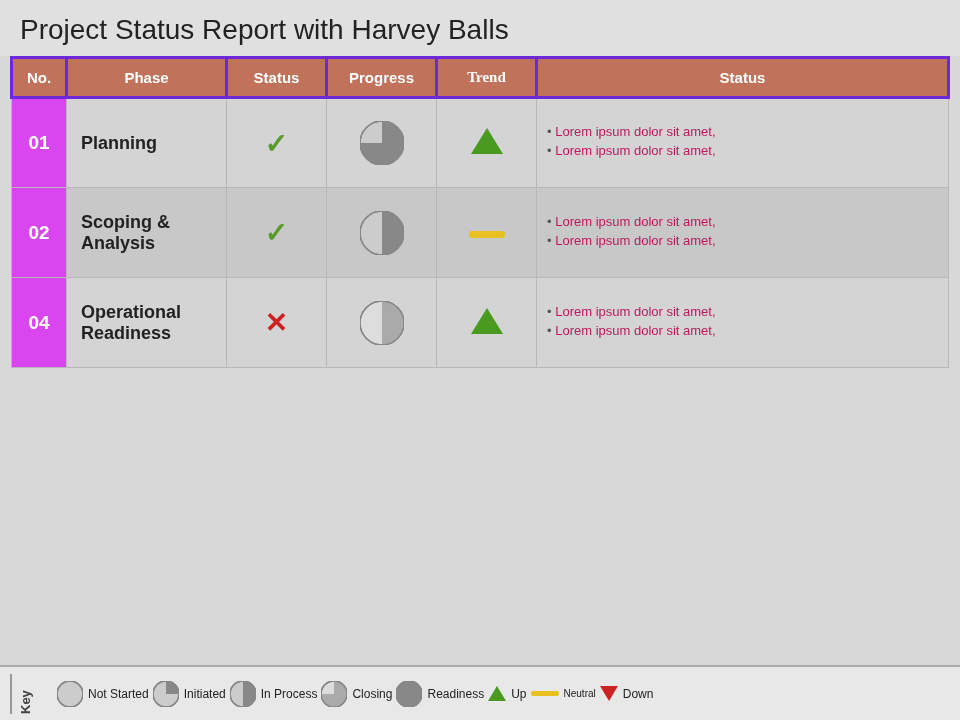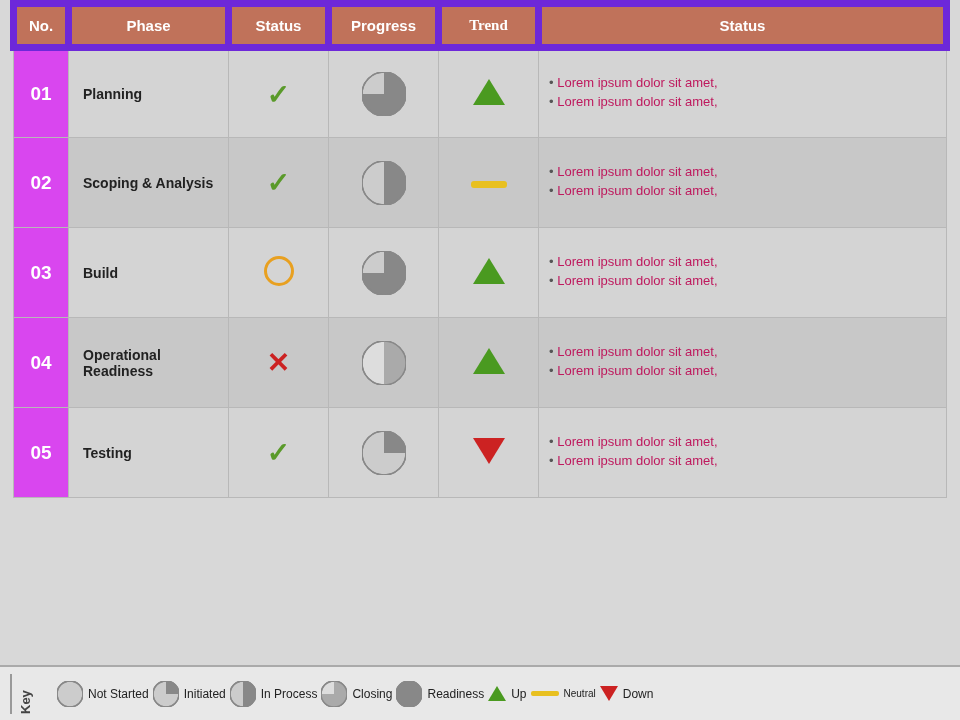--- a/index.html
+++ b/index.html
@@ -35,21 +35,21 @@
       border-collapse: collapse;
       table-layout: fixed;
     }
     thead tr th {
       background: #c0725a;
       color: #fff;
       font-weight: 700;
       font-size: 15px;
       padding: 10px 5px;
       text-align: center;
-      border: 7px solid #6d28d9;
+      border: 3px solid #6d28d9;
     }
     thead tr th:first-child { width: 55px; }
     thead tr th:nth-child(2) { width: 160px; }
     thead tr th:nth-child(3) { width: 100px; }
     thead tr th:nth-child(4) { width: 110px; }
     thead tr th:nth-child(5) { width: 100px; font-family: Liberation Serif, serif; }
     thead tr th:last-child { width: auto; }
 
     tbody tr {
       background: #d4d4d4;
@@ -64,21 +64,21 @@
       padding: 10px 5px;
       height: 90px;
     }
     .no-cell {
       background: #d946ef;
       color: #fff;
       font-size: 19px;
       font-weight: 700;
     }
     .phase-cell {
-      font-size: 14px;
+      font-size: 18px;
       font-weight: 700;
       color: #222;
       text-align: left;
       padding-left: 14px;
     }
     .status-notes {
       text-align: left;
       padding-left: 10px;
       font-size: 13px;
       color: #be185d;
@@ -187,20 +187,21 @@
     .legend-dash {
       width: 28px; height: 5px;
       background: #e8c020;
       border-radius: 2px;
     }
   </style>
 </head>
 <body>
 
 <div class="page">
+  <div class="title">Project Status Report with Harvey Balls</div>
 
   <div class="table-wrapper">
     <table>
       <thead>
         <tr>
           <th>No.</th>
           <th>Phase</th>
           <th>Status</th>
           <th>Progress</th>
           <th>Trend</th>
@@ -240,76 +241,38 @@
             </td>
             <td><span class="dash-yellow"></span></td>
             <td class="status-notes">
               <ul>
                 <li>Lorem ipsum dolor sit amet,</li>
                 <li>Lorem ipsum dolor sit amet,</li>
               </ul>
             </td>
           </tr>
           <tr>
-            <td class="no-cell">03</td>
-            <td class="phase-cell">Build</td>
-            <td><span class="circle-yellow"></span></td>
-            <td class="harvey-ball">
-              <svg width="44" height="44" viewBox="0 0 44 44">
-    <circle cx="22" cy="22" r="22" fill="#ccc" stroke="#888" stroke-width="1.5"></circle>
-    <path d="M22,22 L22,0 A22,22 0 0,1 22,44 A22,22 0 0,1 0,22 Z" fill="#888"></path>
-    <circle cx="22" cy="22" r="22" fill="none" stroke="#888" stroke-width="1.5"></circle>
-  </svg>
-            </td>
-            <td><span class="arrow-up-green"></span></td>
-            <td class="status-notes">
-              <ul>
-                <li>Lorem ipsum dolor sit amet,</li>
-                <li>Lorem ipsum dolor sit amet,</li>
-              </ul>
-            </td>
-          </tr>
-          <tr>
             <td class="no-cell">04</td>
             <td class="phase-cell">Operational Readiness</td>
             <td><span class="x-red">✕</span></td>
             <td class="harvey-ball">
               <svg width="44" height="44" viewBox="0 0 44 44">
     <circle cx="22" cy="22" r="22" fill="#ddd" stroke="#888" stroke-width="1.5"></circle>
     <path d="M22,22 L22,0 A22,22 0 0,1 22,44 Z" fill="#aaa"></path>
     <circle cx="22" cy="22" r="22" fill="none" stroke="#888" stroke-width="1.5"></circle>
   </svg>
             </td>
             <td><span class="arrow-up-green"></span></td>
             <td class="status-notes">
               <ul>
                 <li>Lorem ipsum dolor sit amet,</li>
                 <li>Lorem ipsum dolor sit amet,</li>
               </ul>
             </td>
           </tr>
-          <tr>
-            <td class="no-cell">05</td>
-            <td class="phase-cell">Testing</td>
-            <td><span class="check-green">✓</span></td>
-            <td class="harvey-ball">
-              <svg width="44" height="44" viewBox="0 0 44 44">
-    <circle cx="22" cy="22" r="22" fill="#ccc" stroke="#888" stroke-width="1.5"></circle>
-    <path d="M22,22 L22,0 A22,22 0 0,1 44,22 Z" fill="#888"></path>
-    <circle cx="22" cy="22" r="22" fill="none" stroke="#888" stroke-width="1.5"></circle>
-  </svg>
-            </td>
-            <td><span class="arrow-down-red"></span></td>
-            <td class="status-notes">
-              <ul>
-                <li>Lorem ipsum dolor sit amet,</li>
-                <li>Lorem ipsum dolor sit amet,</li>
-              </ul>
-            </td>
-          </tr>
         </tbody>
     </table>
   </div>
 
   <div class="legend">
     <div class="legend-key">Key</div>
     <div id="legend-items" style="display:flex;align-items:center;gap:4px;flex:1;">
         <div class="legend-item">
           <svg width="26" height="26" viewBox="0 0 26 26">
     <circle cx="13" cy="13" r="13" fill="#ccc" stroke="#888" stroke-width="1.5"></circle>

